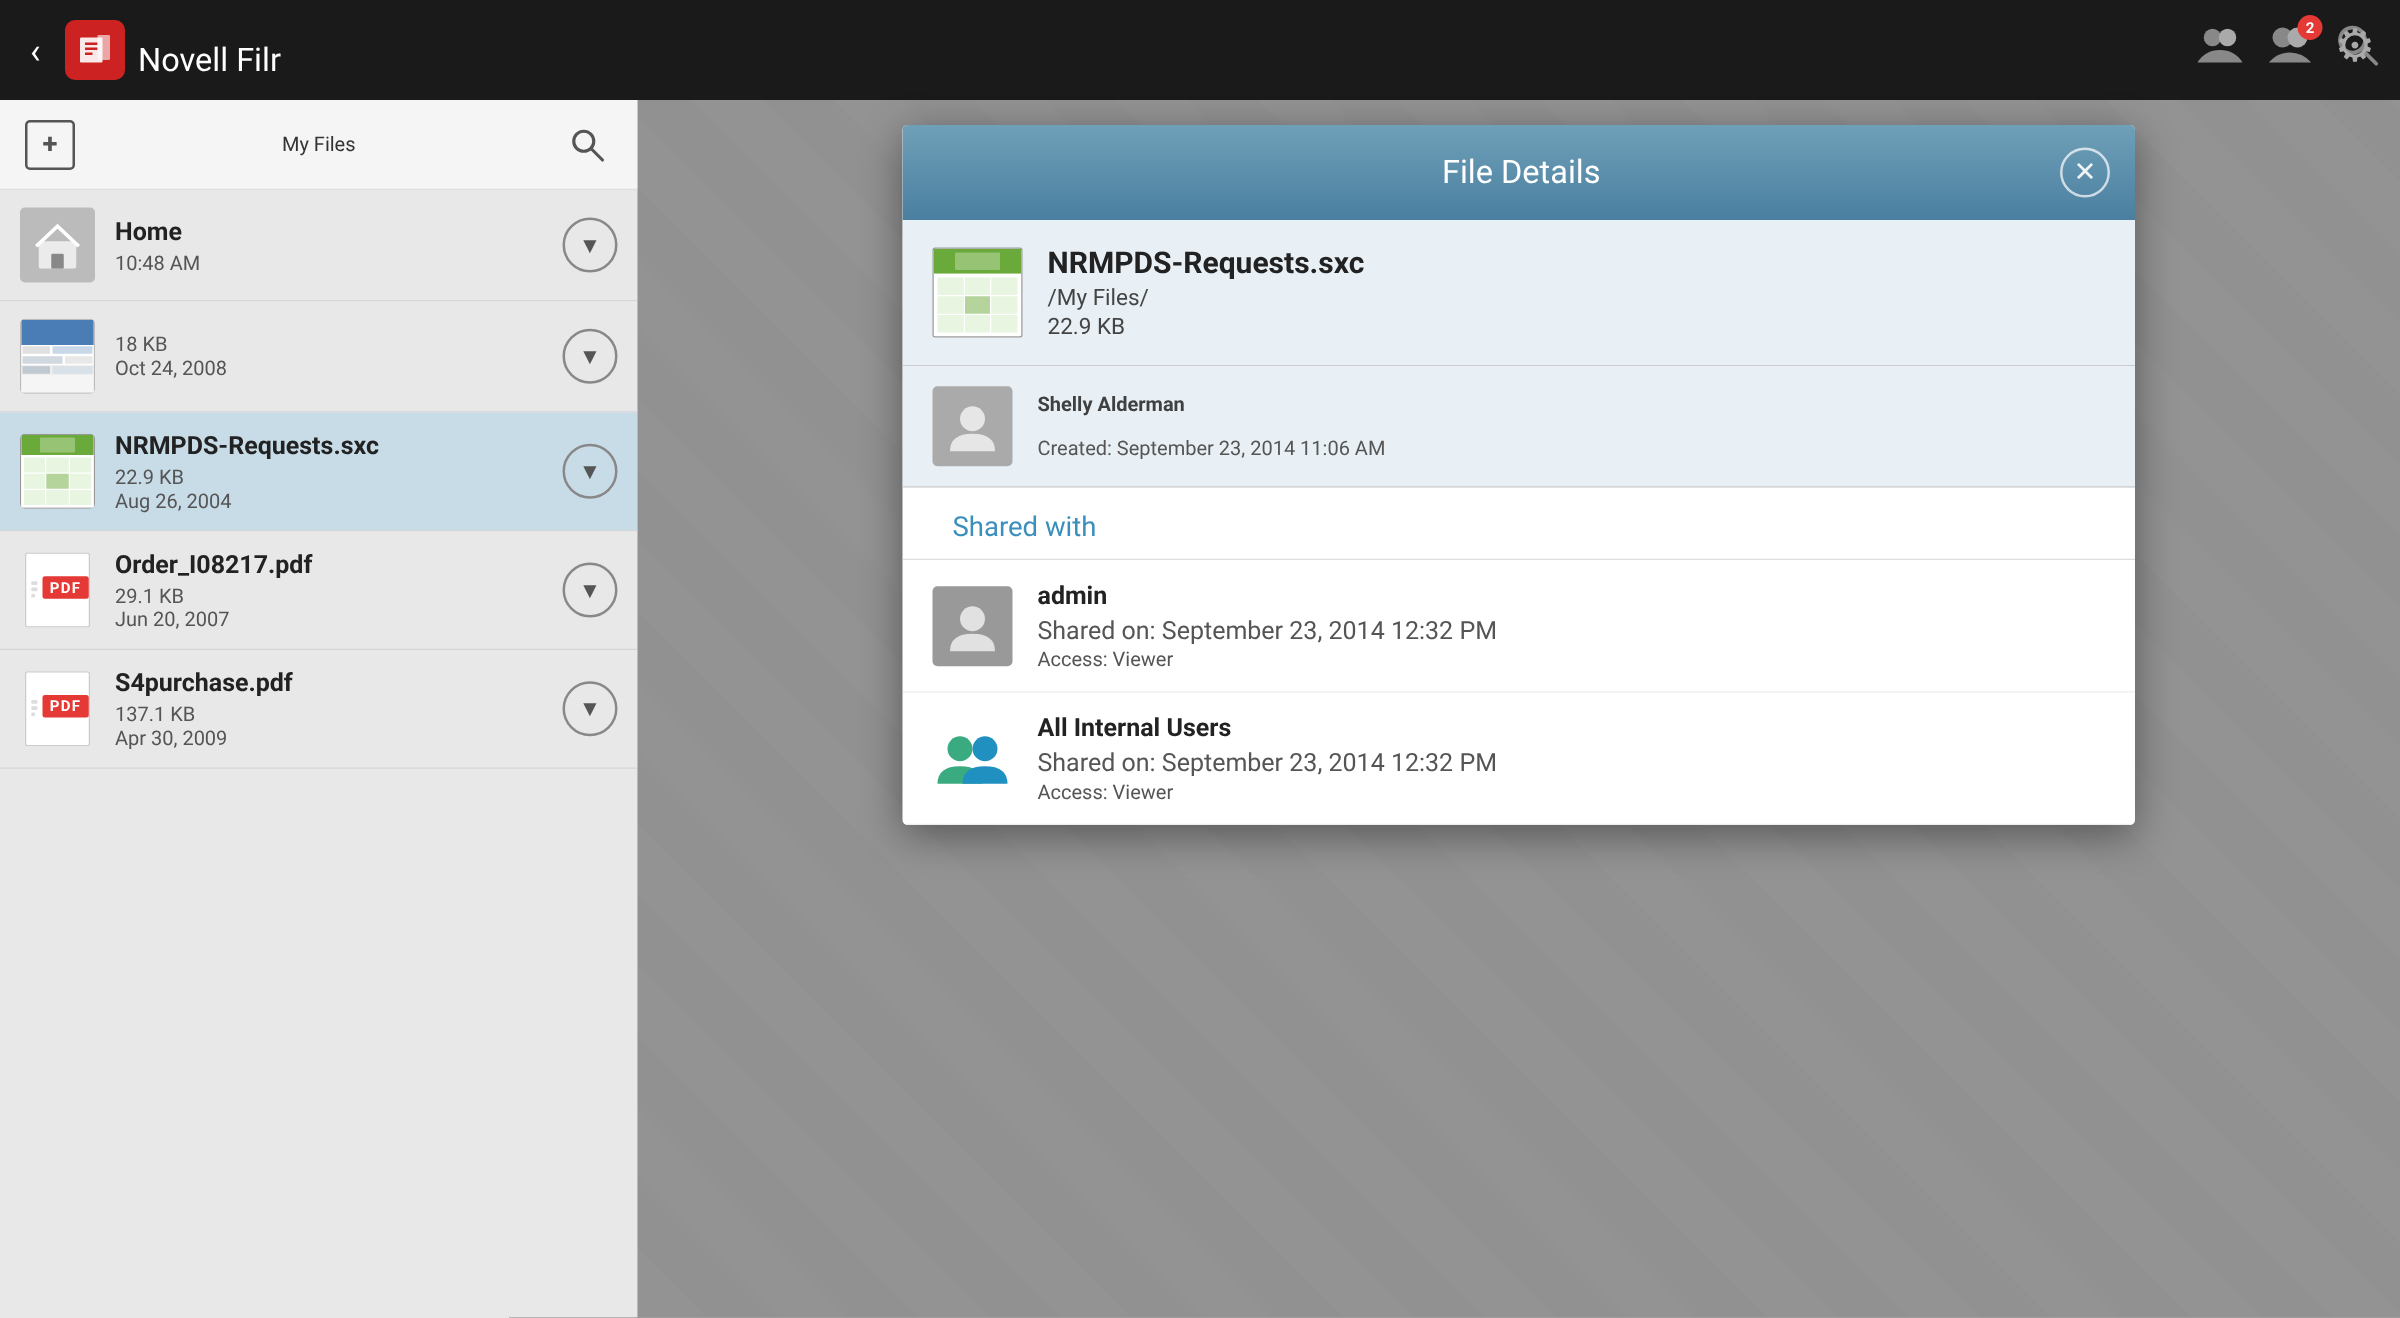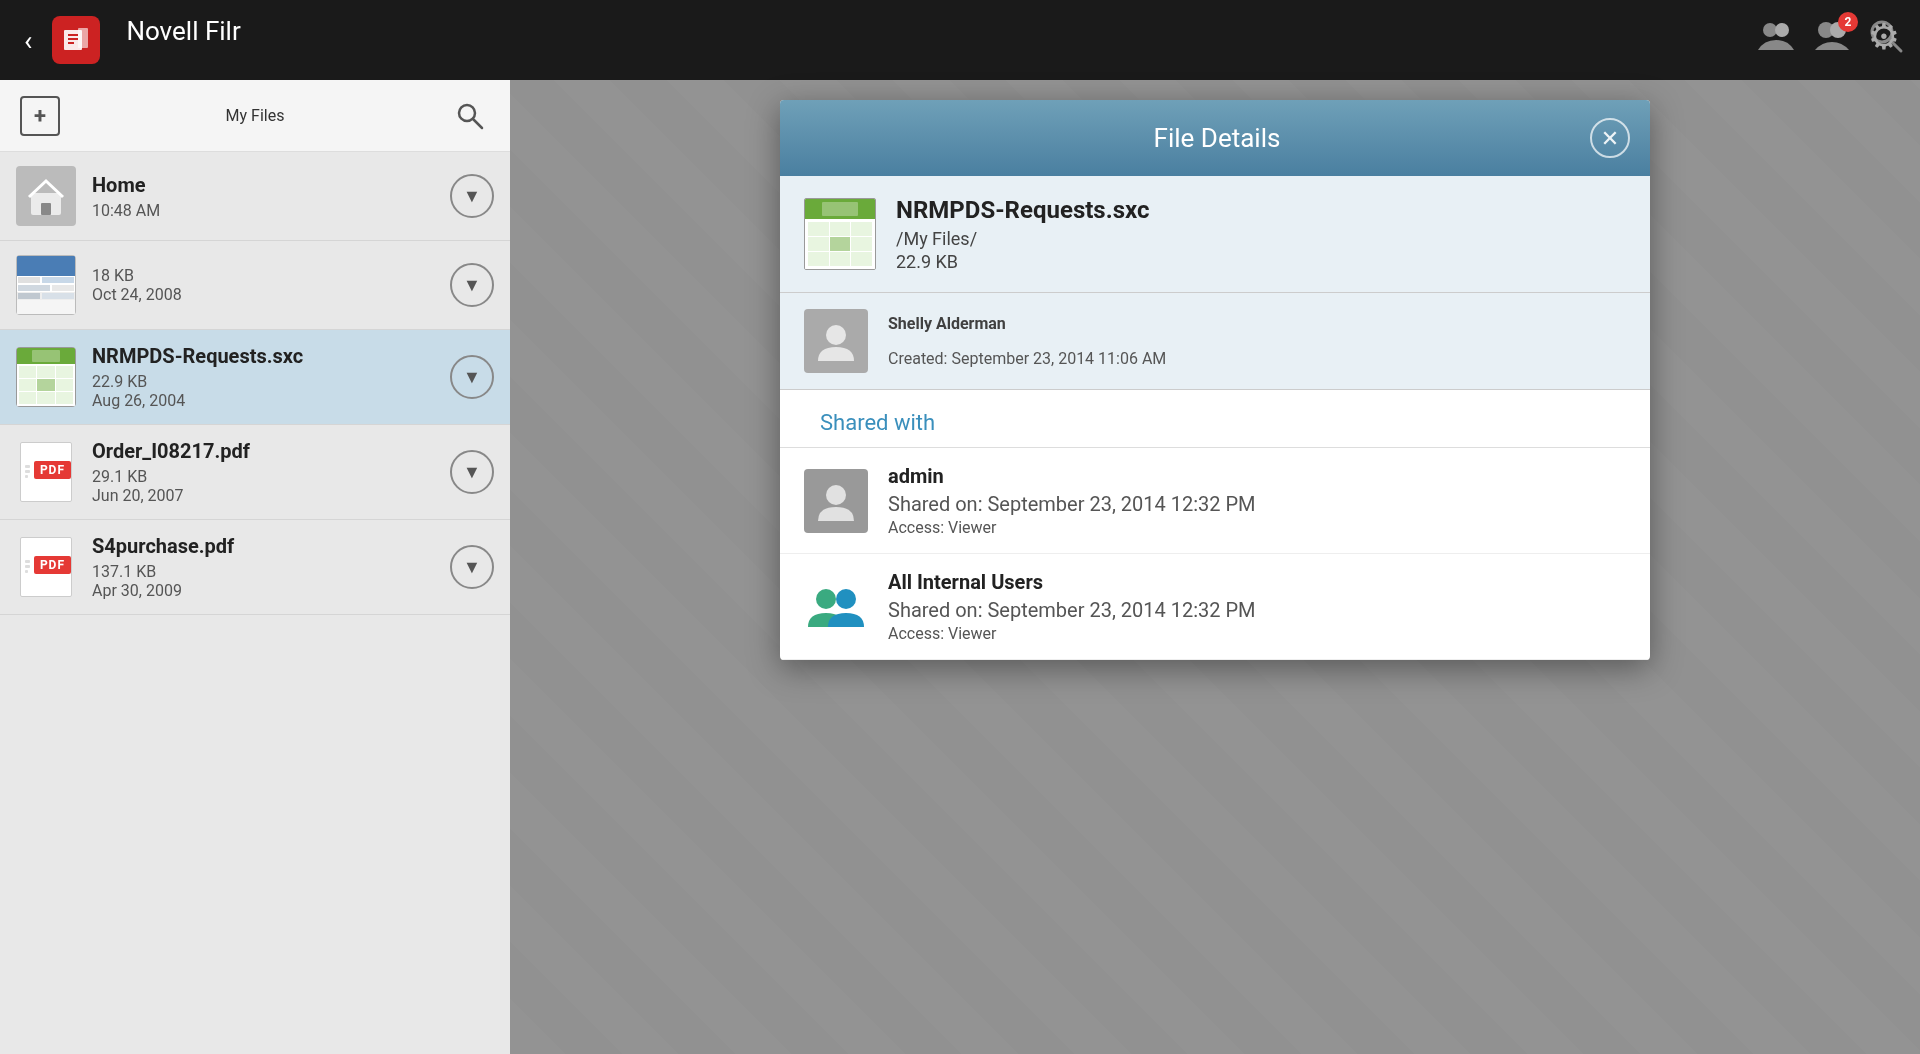--- a/index.html
+++ b/index.html
@@ -34,22 +34,22 @@
       z-index: 10;
     }
     .back-arrow {
       color: #fff;
       font-size: 28px;
       cursor: pointer;
       padding: 8px;
     }
     .app-logo {
       display: flex;
-      align-items: flex-start;
-      gap: 26px;
+      align-items: flex-end;
+      gap: 10px;
     }
     .logo-icon {
       width: 48px;
       height: 48px;
       background: #cc2222;
       border-radius: 8px;
       display: flex;
       align-items: center;
       justify-content: center;
     }
@@ -250,21 +250,21 @@
       background: rgba(100,100,100,0.4);
       z-index: 20;
       display: flex;
       align-items: flex-start;
       justify-content: center;
       padding: 20px;
     }
 
     
     .file-details-modal {
-      width: 870px;
+      width: 986px;
       background: #fff;
       border-radius: 4px;
       overflow: hidden;
       box-shadow: 0 8px 32px rgba(0,0,0,0.4);
       max-height: 800px;
     }
     .modal-header {
       background: linear-gradient(to bottom, #6fa0b8, #4a7fa0);
       padding: 18px 20px;
       display: flex;

